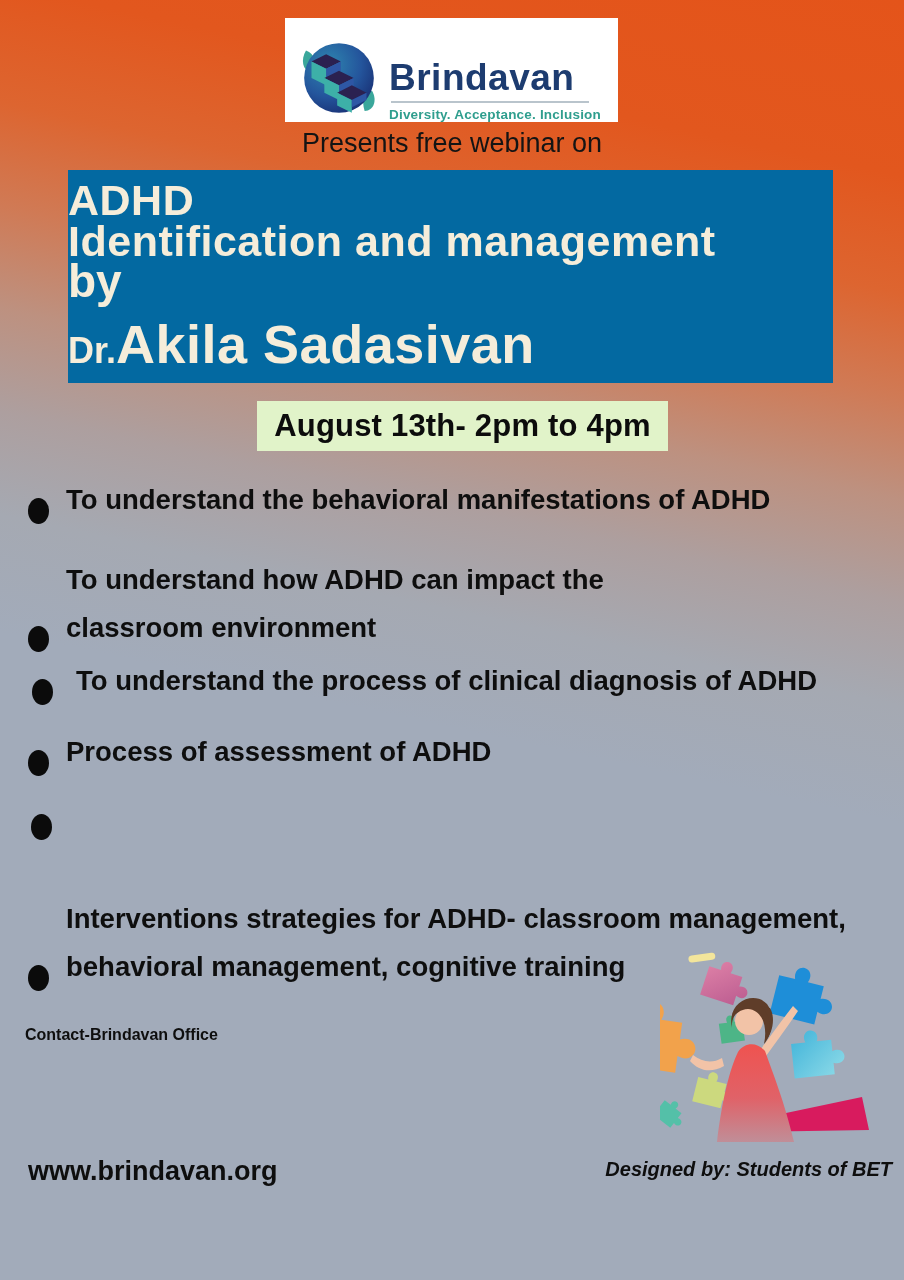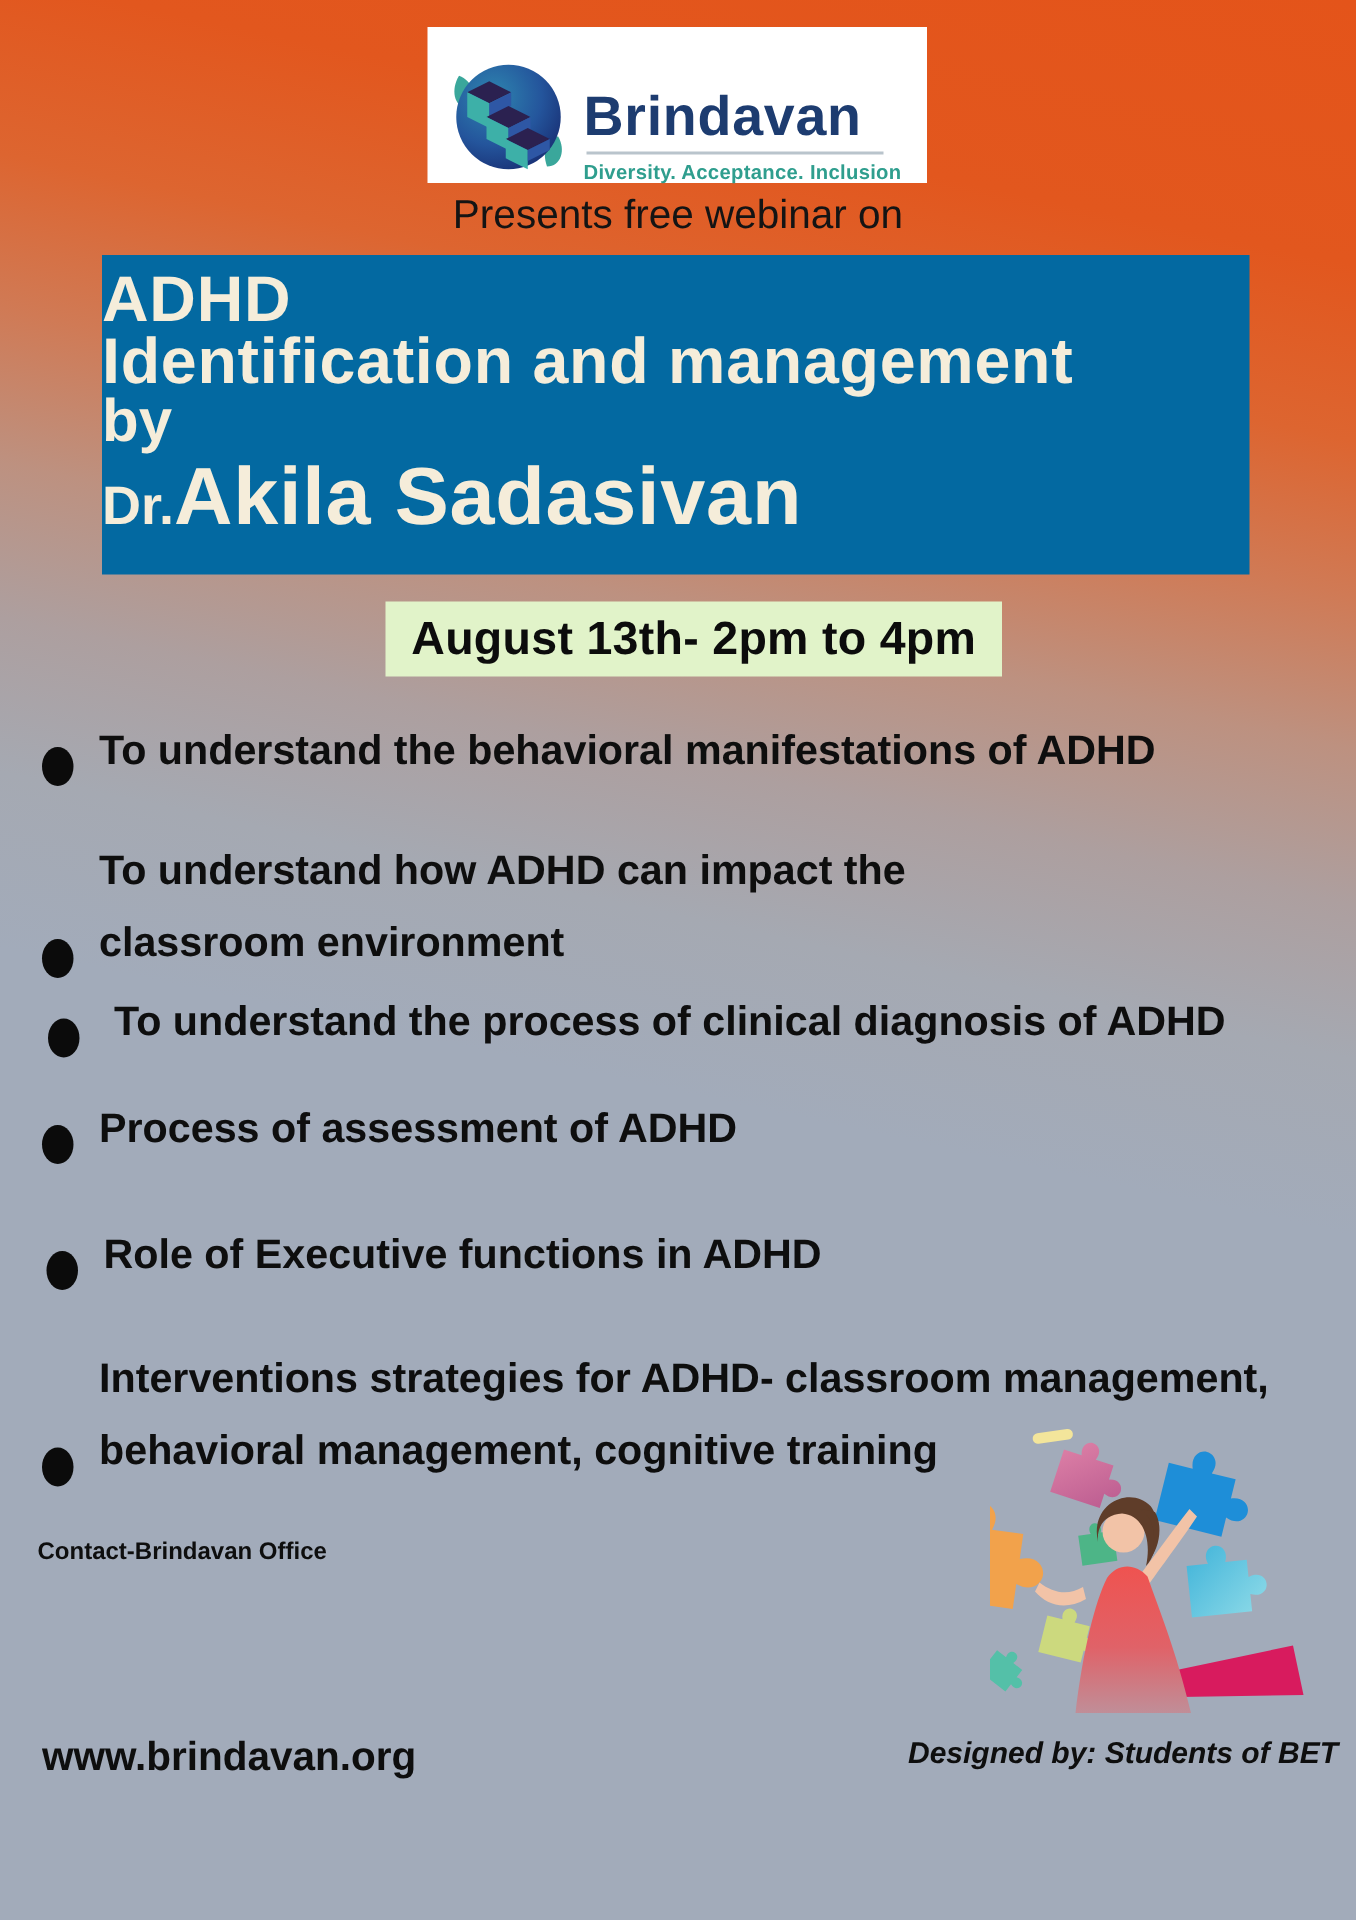--- a/index.html
+++ b/index.html
@@ -27,22 +27,22 @@
     left:0;top:128px;width:904px;text-align:center;
     color:#141414;font-size:27px;font-weight:400;
   }
 
   .title-banner{
     left:68px;top:170px;width:765px;height:213px;background:#0369a1;
     color:#f5edda;text-align:left;
   }
   .tb-line1{font-size:43px;font-weight:bold;margin-top:9px;line-height:42px;letter-spacing:0.5px;}
   .tb-line2{font-size:43px;font-weight:bold;line-height:40px;letter-spacing:0.5px;}
-  .tb-line3{font-size:40px;font-weight:bold;line-height:40px;}
-  .tb-speaker{margin-top:4px;line-height:52px;}
+  .tb-line3{font-size:46px;font-weight:bold;line-height:40px;}
+  .tb-speaker{margin-top:17px;line-height:52px;}
   .tb-speaker .prefix{font-size:36px;font-weight:bold;}
   .tb-speaker .name{font-size:54px;font-weight:bold;letter-spacing:0.5px;}
 
   .date-banner{
     left:257px;top:401px;width:411px;height:50px;background:#e1f3c9;
     display:flex;align-items:center;justify-content:center;
   }
   .date-banner span{color:#0c0c0c;font-size:31px;font-weight:bold;letter-spacing:0.2px;}
 
   .agenda-item{position:absolute;left:28px;display:flex;align-items:flex-end;width:860px;}
@@ -137,23 +137,20 @@
 
 <div class="agenda-item" style="top:728px;">
   <span class="dot"></span>
   <div class="agenda-text">
       <div>Process of assessment of ADHD</div>
     </div>
 </div>
 
 <div class="agenda-item" style="top:812px;left:31px;">
   <span class="dot"></span>
-  <div class="agenda-text">
-      <div>Role of Executive functions in ADHD</div>
-    </div>
 </div>
 
 <div class="agenda-item" style="top:895px;">
   <span class="dot"></span>
   <div class="agenda-text">
     <div>Interventions strategies for ADHD- classroom management,</div>
     <div>behavioral management, cognitive training</div>
   </div>
 </div>
 

